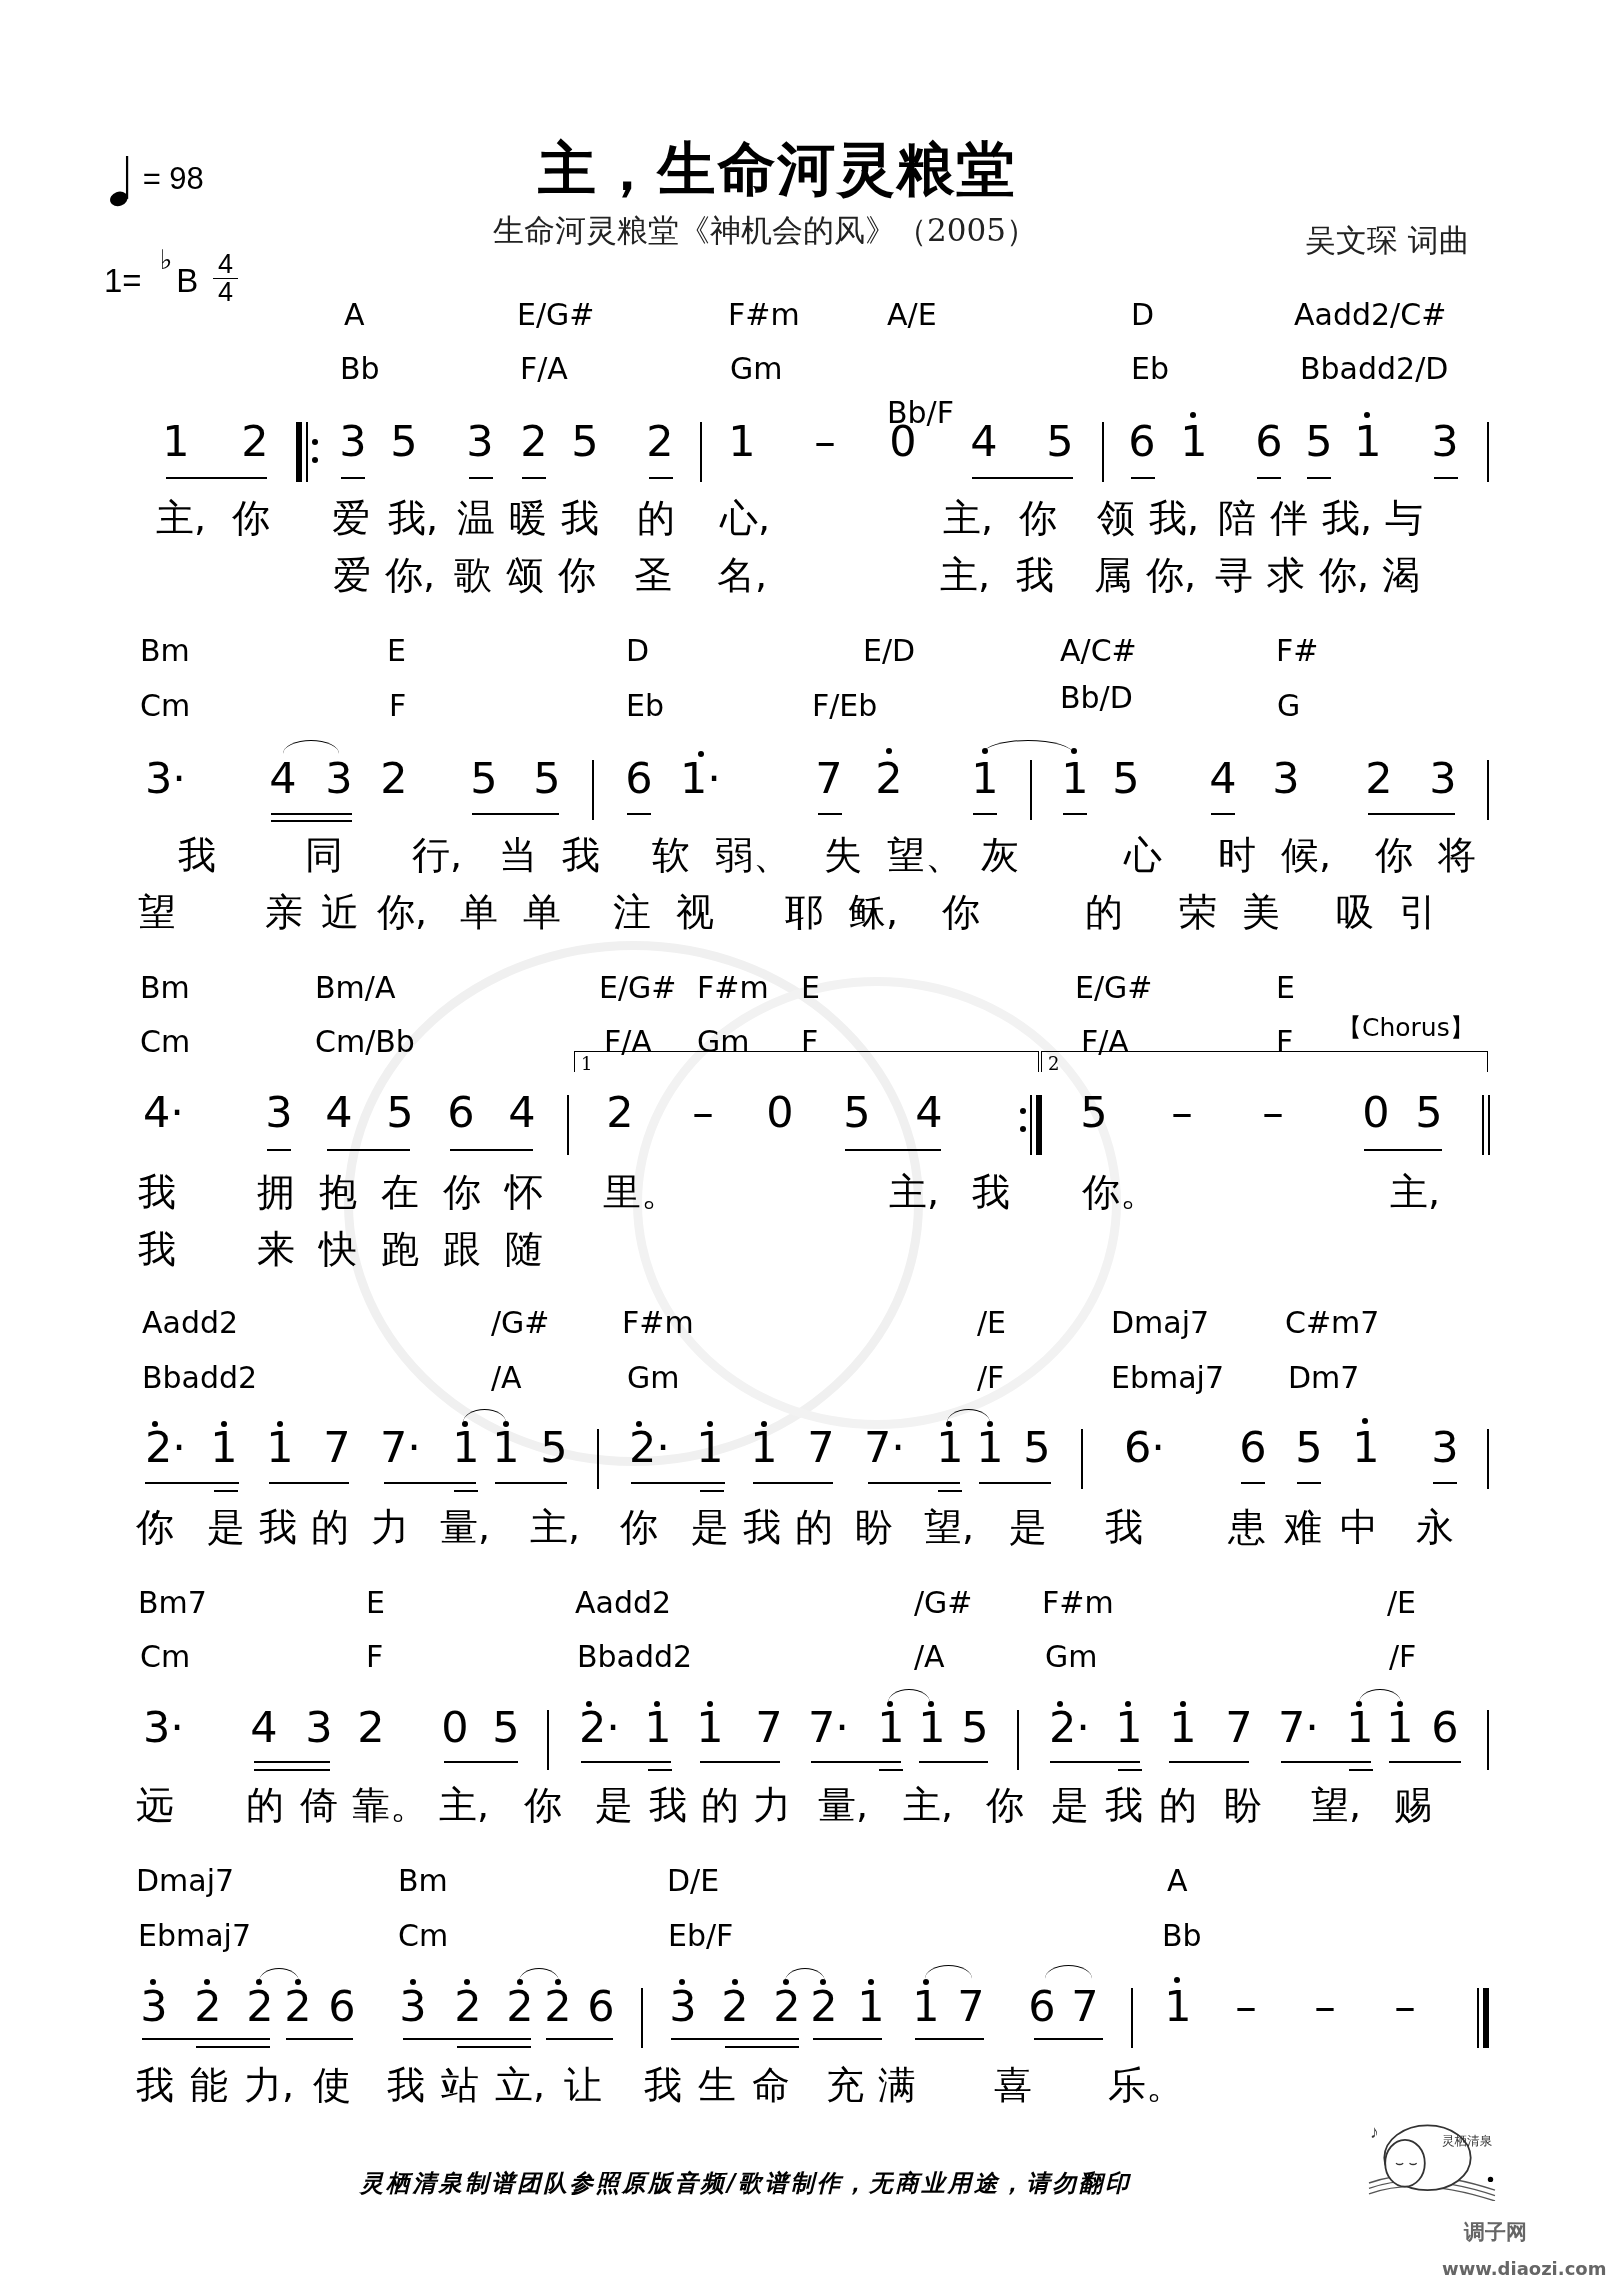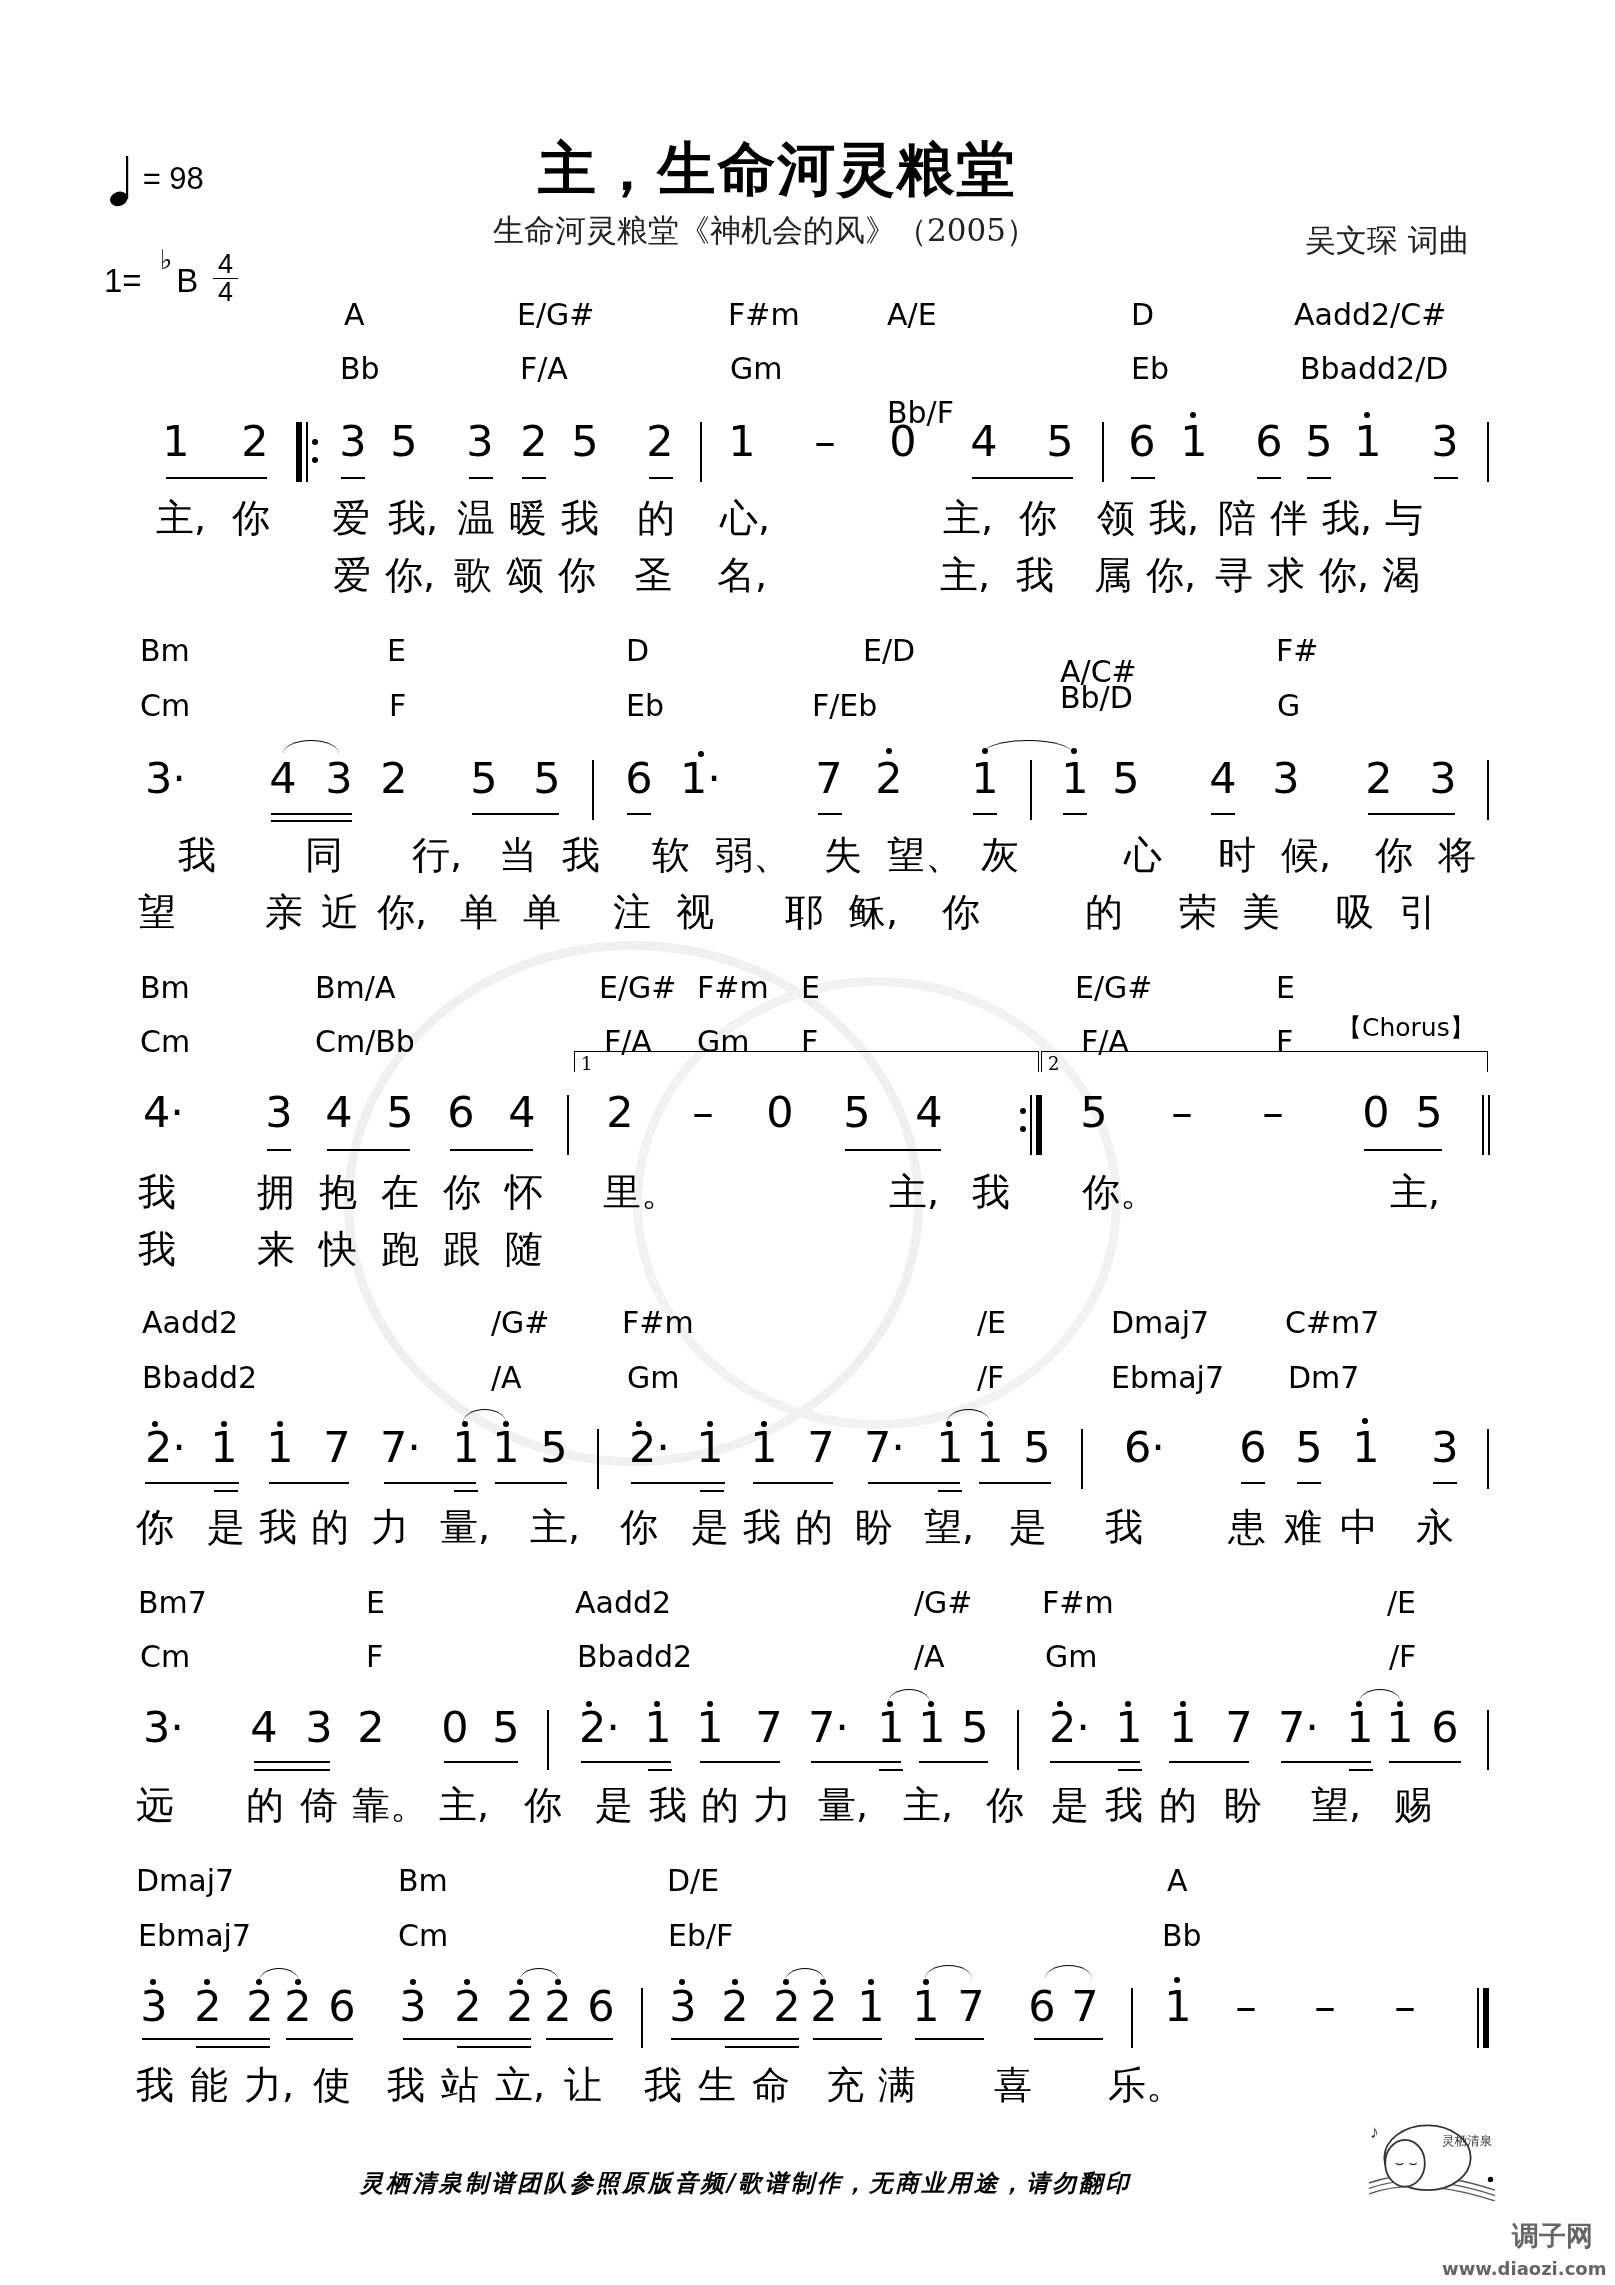--- a/index.html
+++ b/index.html
@@ -122,21 +122,21 @@
   <div class="abs lyric" style="left:333px; top:550px;">
     <span style="display:inline-block;width:52px;">爱</span><span style="display:inline-block;width:69px;">你,</span><span style="display:inline-block;width:52px;">歌</span><span style="display:inline-block;width:52px;">颂</span><span style="display:inline-block;width:76px;">你</span><span style="display:inline-block;width:83px;">圣</span><span style="display:inline-block;width:223px;">名,</span><span style="display:inline-block;width:76px;">主,</span><span style="display:inline-block;width:78px;">我</span><span style="display:inline-block;width:52px;">属</span><span style="display:inline-block;width:69px;">你,</span><span style="display:inline-block;width:52px;">寻</span><span style="display:inline-block;width:52px;">求</span><span style="display:inline-block;width:63px;">你,</span><span style="display:inline-block;width:45px;">渴</span>
   </div>
 </div>
 
 <div>
   <div class="abs chord" style="left:140px; top:633px;">Bm</div>
   <div class="abs chord" style="left:387px; top:633px;">E</div>
   <div class="abs chord" style="left:626px; top:633px;">D</div>
   <div class="abs chord" style="left:844px; top:633px;margin-left:19px;">E/D</div>
-  <div class="abs chord" style="left:1060px; top:654px;">A/C#</div>
+  <div class="abs chord" style="left:1060px; top:633px;">A/C#</div>
   <div class="abs chord" style="left:1276px; top:633px;">F#</div>
   <div class="abs chord" style="left:140px; top:688px;">Cm</div>
   <div class="abs chord" style="left:389px; top:688px;">F</div>
   <div class="abs chord" style="left:626px; top:688px;">Eb</div>
   <div class="abs chord" style="left:812px; top:688px;">F/Eb</div>
   <div class="abs chord" style="left:1060px; top:680px;">Bb/D</div>
   <div class="abs chord" style="left:1277px; top:688px;">G</div>
 
   <div class="abs note" style="left:145px; top:753px; width:54px; text-align:left;">3·</div>
   <div class="abs note" style="left:265px; top:753px;">4</div>
@@ -480,15 +480,15 @@
     <path d="M5 82 Q60 62 145 90" stroke="#555" fill="none" stroke-width="1.5"></path>
     <ellipse cx="70" cy="42" rx="48" ry="36" fill="#fff" stroke="#333" stroke-width="2"></ellipse>
     <ellipse cx="45" cy="48" rx="22" ry="26" fill="#fff" stroke="#333" stroke-width="2"></ellipse>
     <path d="M35 48 q4 3 8 0 M50 48 q4 3 8 0" stroke="#333" fill="none" stroke-width="1.5"></path>
     <text x="6" y="20" font-size="20" fill="#333">♪</text>
     <text x="86" y="28" font-size="14" fill="#333" font-family="DejaVu Sans, sans-serif">灵栖清泉</text>
     <circle cx="140" cy="66" r="3" fill="#000"></circle>
   </svg>
 </div>
 
-<div class="abs site" style="left:1464px; top:2218px; font-size:27px;margin-left:48px;">调子网</div>
+<div class="abs site" style="left:1464px; top:2218px; font-size:21px;">调子网</div>
 <div class="abs site" style="left:1442px; top:2258px; font-size:18px;">www.diaozi.com</div>
 
 
 </body></html>

